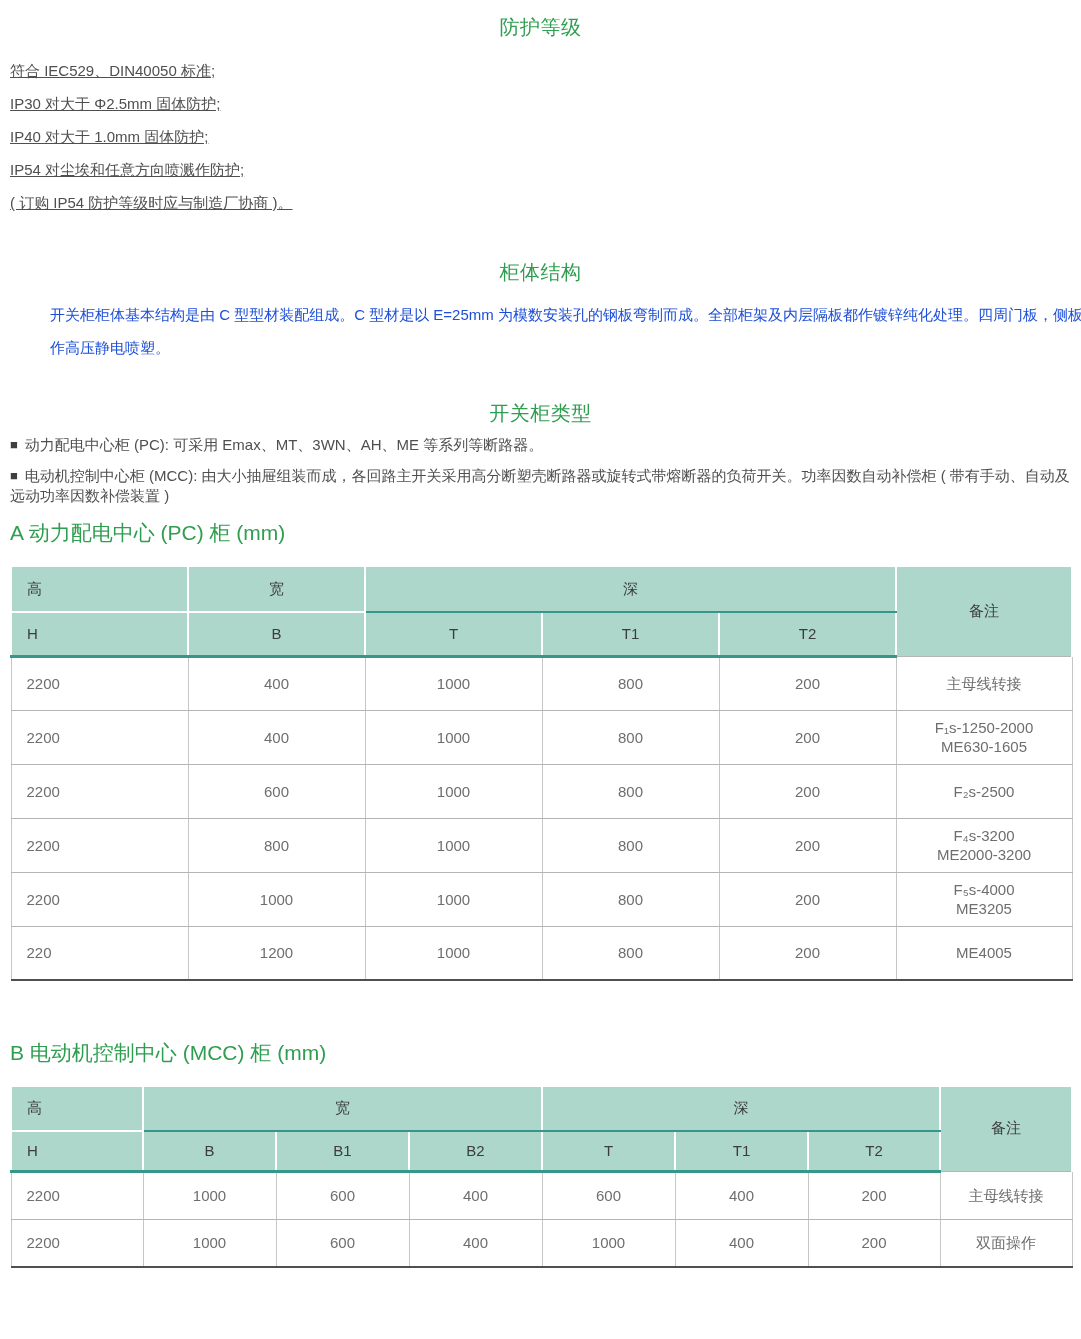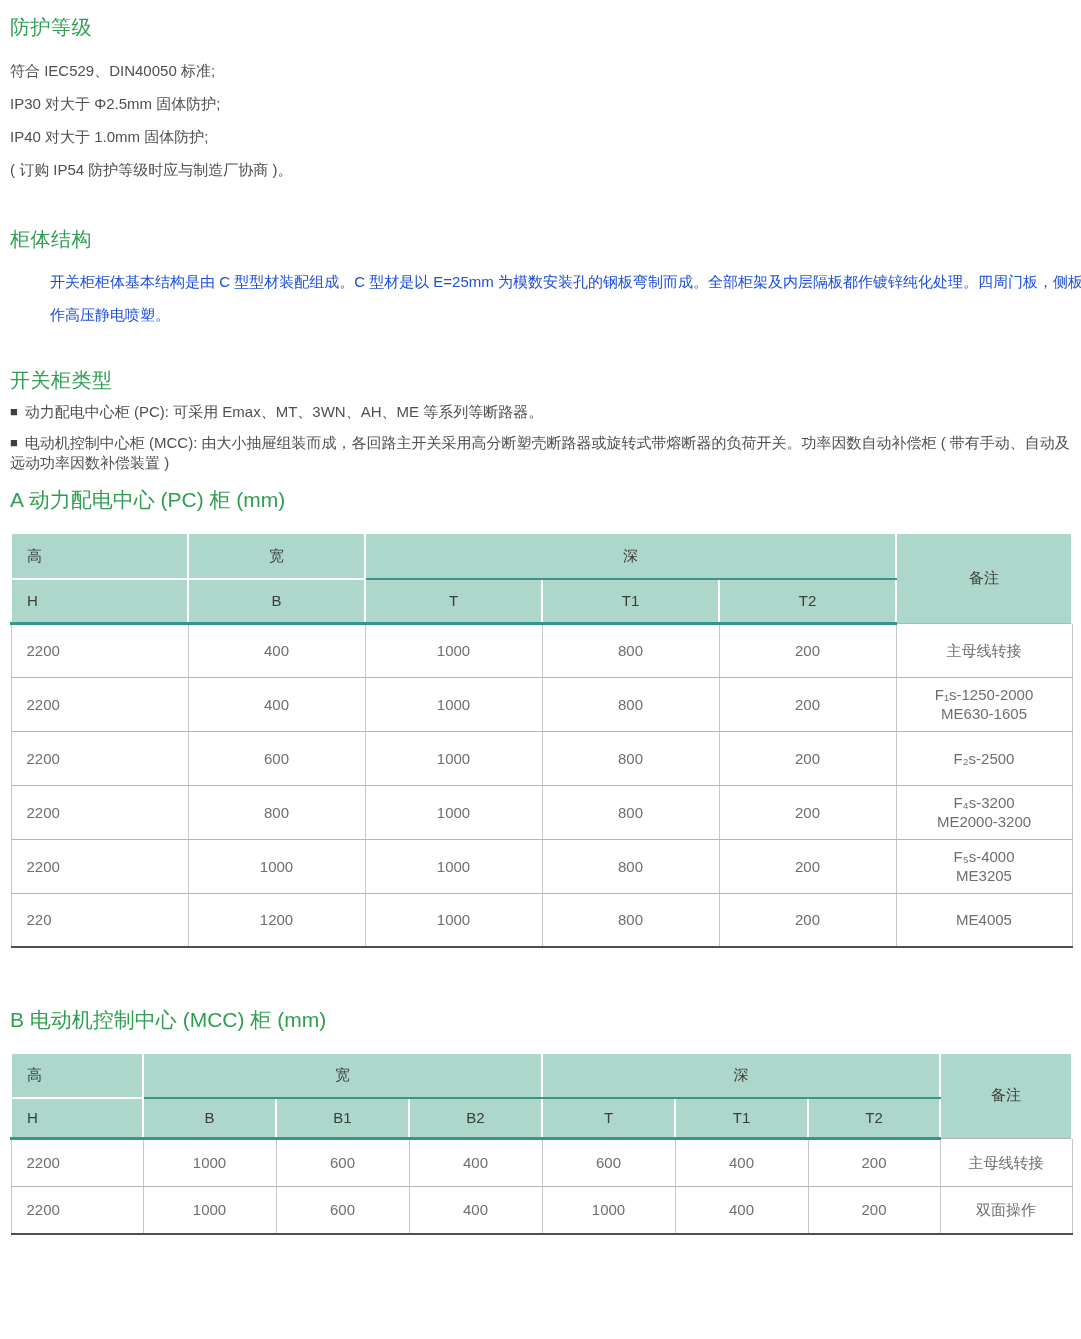--- a/index.html
+++ b/index.html
@@ -10,29 +10,30 @@
     font-family: "Liberation Sans", "DejaVu Sans", sans-serif;
     color: #4f4f4f;
   }
   .page { padding: 14px 10px 12px 10px; width: 1081px; }
 
   .section-title {
     font-size: 20px;
     font-weight: normal;
     color: #2f9e50;
     letter-spacing: 0.5px;
+    text-align: center;
   }
   .table-title {
     font-size: 21px;
     font-weight: normal;
     color: #2f9e50;
   }
 
   .proto-lines { margin-top: 13px; }
-  .proto-lines .pline { line-height: 33px; font-size: 15px; color: #4f4f4f; }
+  .proto-lines .pline { line-height: 33px; font-size: 15px; color: #4f4f4f; text-decoration: underline; }
 
   .sec2-title { margin-top: 40px; }
   .sec2-para { margin-top: 12px; line-height: 33px; font-size: 15px; color: #1d4ed8; width: 1061px; margin-left: 40px; }
 
   .sec3-title { margin-top: 36px; }
   .bullets { margin-top: 8px; }
   .bullet { line-height: 19px; font-size: 15px; color: #4f4f4f; width: 1061px; }
   .bullet + .bullet { margin-top: 11px; }
   .bullet-square {
     display: inline-block;
@@ -93,20 +94,21 @@
 </head>
 <body>
 
 <div class="page">
 
   <h2 class="section-title">防护等级</h2>
   <div class="proto-lines">
     <div class="pline">符合 IEC529、DIN40050 标准;</div>
     <div class="pline">IP30 对大于 Φ2.5mm 固体防护;</div>
     <div class="pline">IP40 对大于 1.0mm 固体防护;</div>
+    <div class="pline">IP54 对尘埃和任意方向喷溅作防护;</div>
     <div class="pline">( 订购 IP54 防护等级时应与制造厂协商 )。</div>
   </div>
 
   <h2 class="section-title sec2-title">柜体结构</h2>
   <p class="sec2-para">开关柜柜体基本结构是由 C 型型材装配组成。C 型材是以 E=25mm 为模数安装孔的钢板弯制而成。全部柜架及内层隔板都作镀锌纯化处理。四周门板，侧板则作高压静电喷塑。</p>
 
   <h2 class="section-title sec3-title">开关柜类型</h2>
   <div class="bullets">
     <div class="bullet"><span class="bullet-square">■</span><span>动力配电中心柜 (PC): 可采用 Emax、MT、3WN、AH、ME 等系列等断路器。</span></div>
     <div class="bullet"><span class="bullet-square">■</span><span>电动机控制中心柜 (MCC): 由大小抽屉组装而成，各回路主开关采用高分断塑壳断路器或旋转式带熔断器的负荷开关。功率因数自动补偿柜 ( 带有手动、自动及远动功率因数补偿装置 )</span></div>

